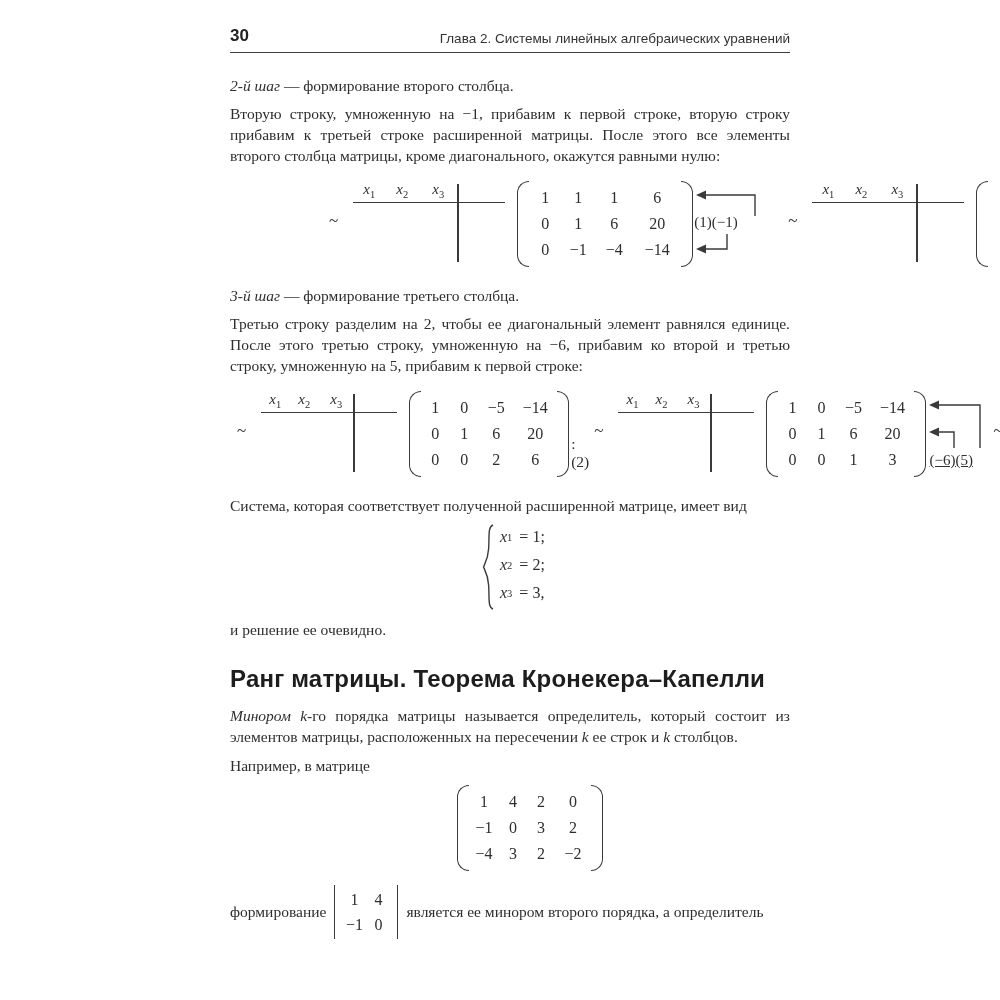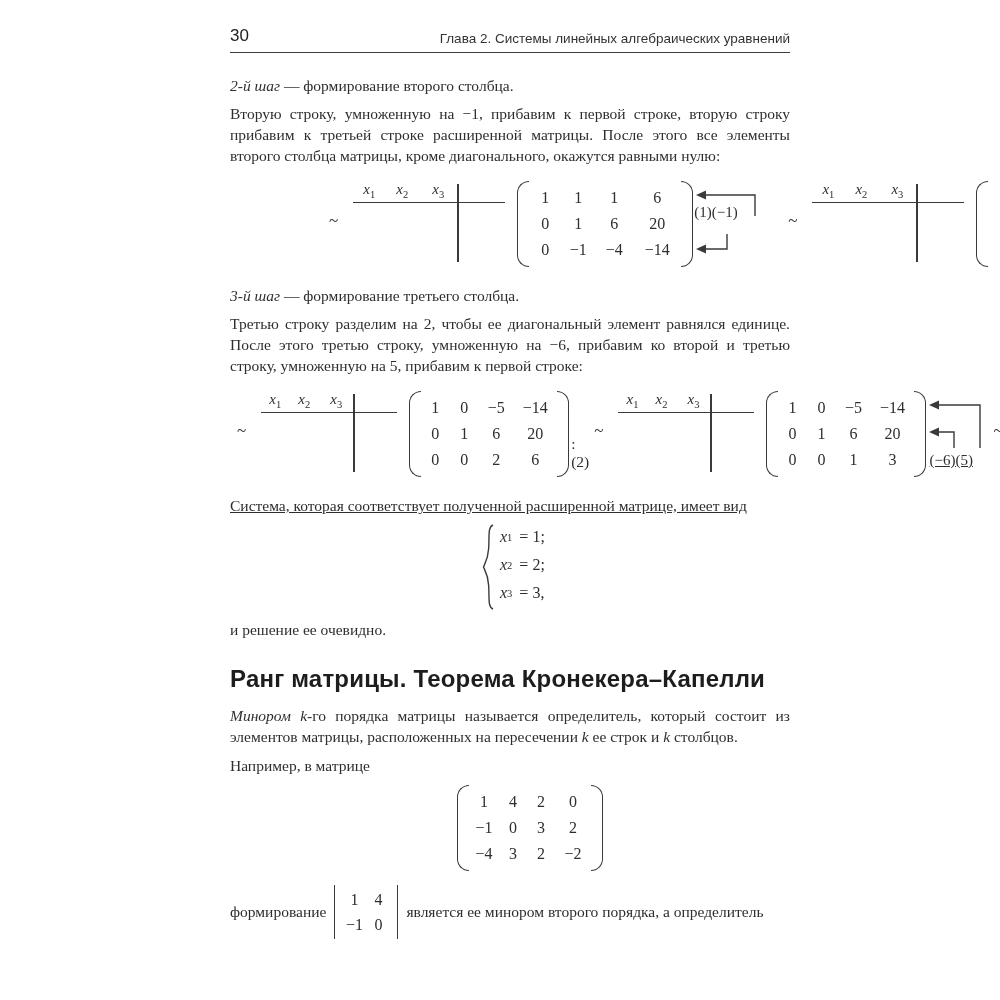--- a/index.html
+++ b/index.html
@@ -4,21 +4,21 @@
 <style>
   * { margin:0; padding:0; box-sizing:border-box; }
   html,body { background:#ffffff; }
   body { width:1000px; height:1000px; font-family:"Liberation Serif", serif; color:#2e2e2e; }
   .page { width:1000px; height:1000px; background:#fff; padding:26px 210px 0 230px; overflow:hidden; }
 
   
   .pg-header { display:flex; justify-content:space-between; align-items:flex-end;
                border-bottom:1.6px solid #3d3d3d; padding-bottom:6px;
                font-family:"Liberation Sans", sans-serif; }
-  .pg-num { font-weight:normal; font-size:17px; color:#222; }
+  .pg-num { font-weight:bold; font-size:17px; color:#222; }
   .pg-chapter { font-size:13.5px; color:#333; }
 
   
   .step-line { margin-top:24px; font-size:15.5px; }
   .step-line .it { font-style:italic; }
   .para { margin-top:8px; font-size:15.5px; line-height:21px; text-align:justify; }
   .plain-line { margin-top:10px; font-size:15.5px; }
 
   
   .mxrow { display:flex; align-items:flex-end; margin-top:12px; }
@@ -119,21 +119,21 @@
       <svg width="92" height="89">
         <g stroke="#3a3a3a" stroke-width="1.4" fill="none">
           <polyline points="62,38 62,17 10,17"></polyline>
           <polyline points="34,56 34,71 10,71"></polyline>
         </g>
         <g fill="#3a3a3a" stroke="none">
           <polygon points="3,17 13,12.5 13,21.5"></polygon>
           <polygon points="3,71 13,66.5 13,75.5"></polygon>
         </g>
       </svg>
-      <span class="lbl" style="top:26px;left:1px;">(1)(−1)</span>
+      <span class="lbl" style="top:36px;left:1px;">(1)(−1)</span>
     </div>
 
     <span class="tilde">~</span>
 
     <div class="mx mxA aug">
       <div class="mx-head">
         <span class="hc"><span>x</span><sub>1</sub></span>
         <span class="hc"><span>x</span><sub>2</sub></span>
         <span class="hc"><span>x</span><sub>3</sub></span>
         <span class="hc"></span>
@@ -263,21 +263,21 @@
             <span class="c">0</span>
             <span class="c">1</span>
             <span class="c">3</span>
         </div>
         <span class="paren pr"></span>
       </div>
     </div>
     <span class="mx-period">.</span>
   </div>
 
-  <div class="plain-line" style="margin-top:20px;text-decoration:underline;">Система, которая соответствует полученной расширенной матрице, имеет вид</div>
+  <div class="plain-line" style="margin-top:20px;">Система, которая соответствует полученной расширенной матрице, имеет вид</div>
 
   <div class="sysrow">
     <svg class="brace" width="13" height="88">
       <path d="M11,2 C5.5,4 7.6,14 6.6,26 C6,36 3,40.5 1.5,44 C3,47.5 6,52 6.6,62 C7.6,74 5.5,84 11,86" stroke="#3a3a3a" stroke-width="1.4" fill="none"></path>
     </svg>
     <div class="eqs">
       <span class="eq">
           <span class="v">x</span>
           <sub>1</sub>
           <span class="r">= 1;</span>

